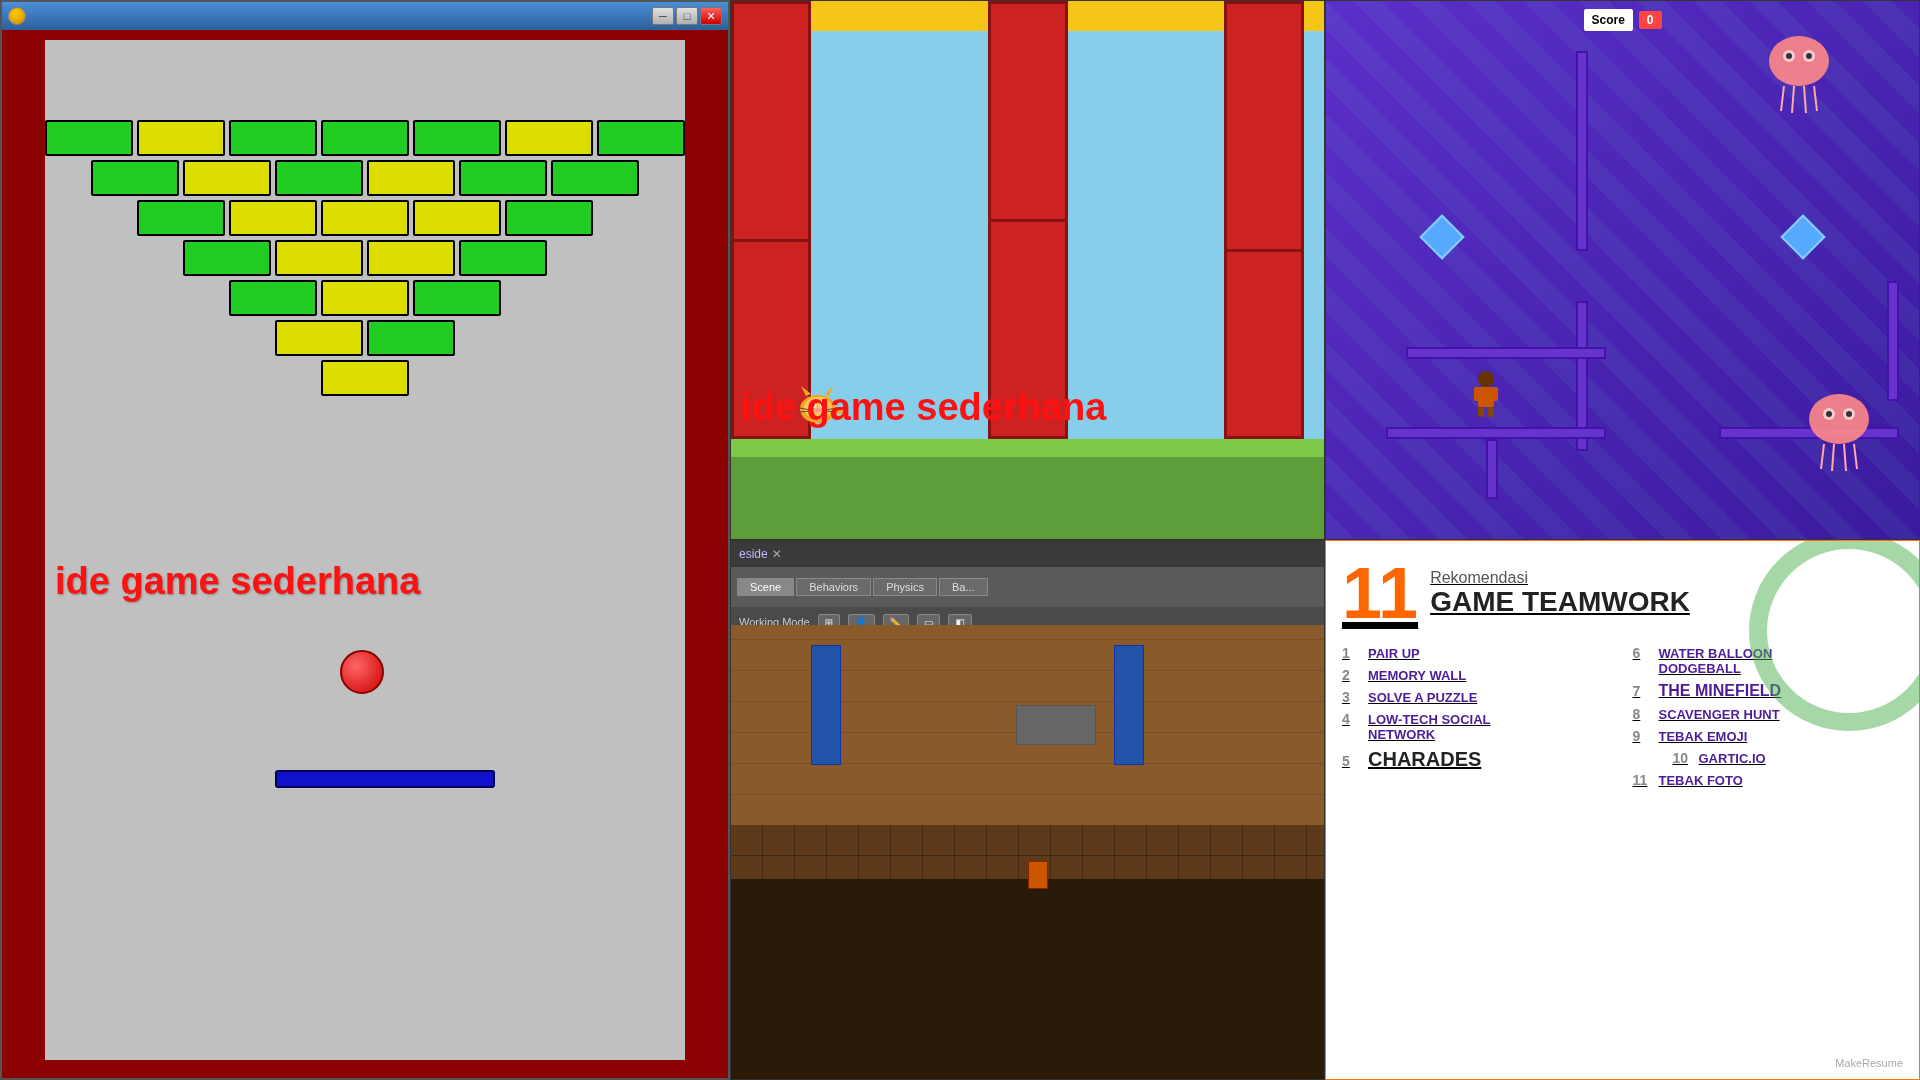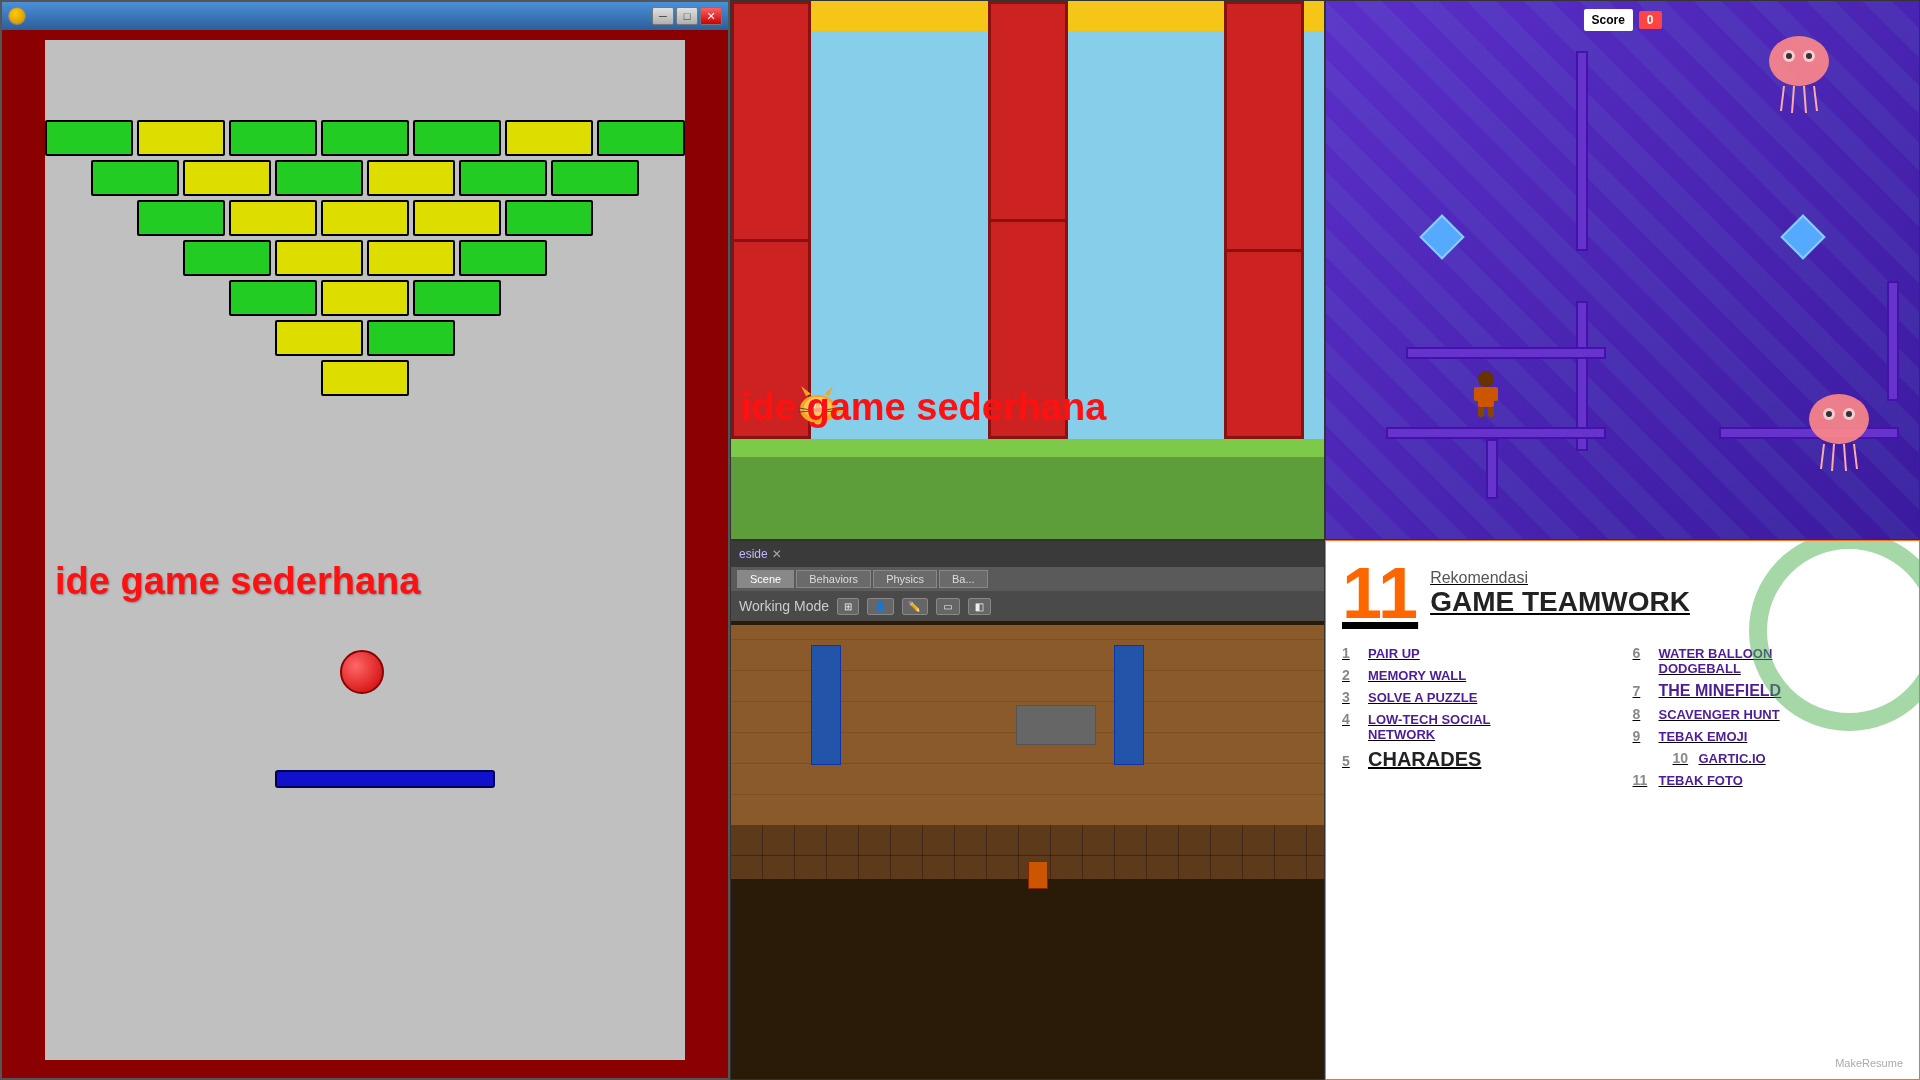--- a/index.html
+++ b/index.html
@@ -290,21 +290,21 @@
     }
     .rpg-tool-btn {
       background: #666;
       border: 1px solid #888;
       padding: 2px 6px;
       border-radius: 2px;
       font-size: 10px;
       color: #eee;
     }
     .rpg-scene-tabs {
-      height: 24px;
+      height: 40px;
       background: #5a5a5a;
       display: flex;
       align-items: center;
       gap: 2px;
       padding: 0 6px;
     }
     .rpg-scene-tab {
       padding: 2px 12px;
       background: #6a6a6a;
       border: 1px solid #888;
@@ -619,21 +619,21 @@
       <span style="color:#c4b5fd; font-size:12px;">eside</span>
       <span style="color:#aaa;">✕</span>
     </div>
     <div class="rpg-scene-tabs">
       <div class="rpg-scene-tab active">Scene</div>
       <div class="rpg-scene-tab">Behaviors</div>
       <div class="rpg-scene-tab">Physics</div>
       <div class="rpg-scene-tab">Ba...</div>
     </div>
     <div class="rpg-toolbar">
-      <span style="font-size:14px;">Working Mode</span>
+      <span style="font-size:11px;">Working Mode</span>
       <div class="rpg-tool-btn">⊞</div>
       <div class="rpg-tool-btn">👤</div>
       <div class="rpg-tool-btn">✏️</div>
       <div class="rpg-tool-btn">▭</div>
       <div class="rpg-tool-btn">◧</div>
     </div>
 
     <div class="rpg-canvas">
 
       <div class="rpg-floor-tile" style="left:0; top:0; width:100%; height:200px; background: repeating-linear-gradient(0deg,#8B5A2B 0px,#8B5A2B 30px,#7a4f28 30px,#7a4f28 31px);"></div>

